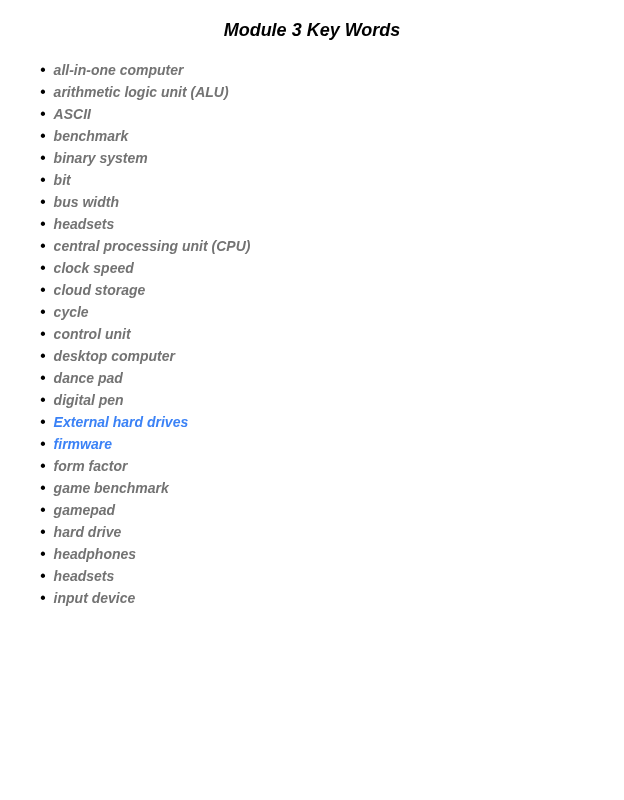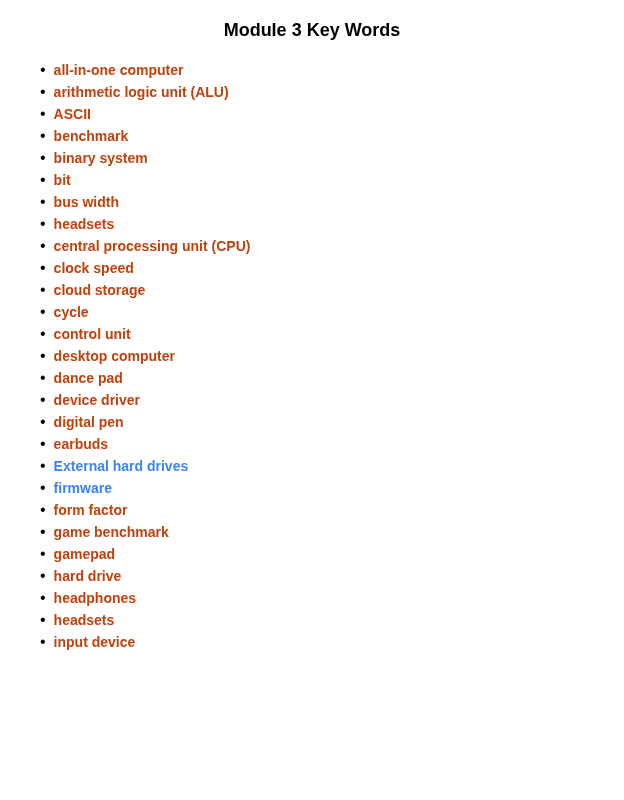--- a/index.html
+++ b/index.html
@@ -1,18 +1,19 @@
 <!DOCTYPE html>
 <html><head>
   <meta charset="utf-8">
   <style>
     * {
       margin: 0;
       padding: 0;
       box-sizing: border-box;
+      font-style: italic;
     }
 
     body {
       font-family: Arial, sans-serif;
       background-color: #ffffff;
       width: 624px;
       min-height: 800px;
       padding: 20px 30px;
     }
 
@@ -38,21 +39,21 @@
 
     ul li::before {
       content: "•";
       color: #000000;
       font-size: 16px;
       margin-right: 8px;
       flex-shrink: 0;
     }
 
     ul li a, ul li span.keyword {
-      color: #c2410c;
+      color: #737373;
       font-weight: bold;
       text-decoration: none;
     }
 
     ul li span.keyword-bold {
       color: #3b82f6;
       font-weight: 900;
       text-decoration: none;
     }
   </style>
@@ -101,27 +102,21 @@
     <li>
       <span class="keyword">control unit</span>
     </li>
     <li>
       <span class="keyword">desktop computer</span>
     </li>
     <li>
       <span class="keyword">dance pad</span>
     </li>
     <li>
-      <span class="keyword">device driver</span>
-    </li>
-    <li>
       <span class="keyword">digital pen</span>
-    </li>
-    <li>
-      <span class="keyword">earbuds</span>
     </li>
     <li>
       <span class="keyword-bold">External hard drives</span>
     </li>
     <li>
       <span class="keyword-bold">firmware</span>
     </li>
     <li>
       <span class="keyword">form factor</span>
     </li>

